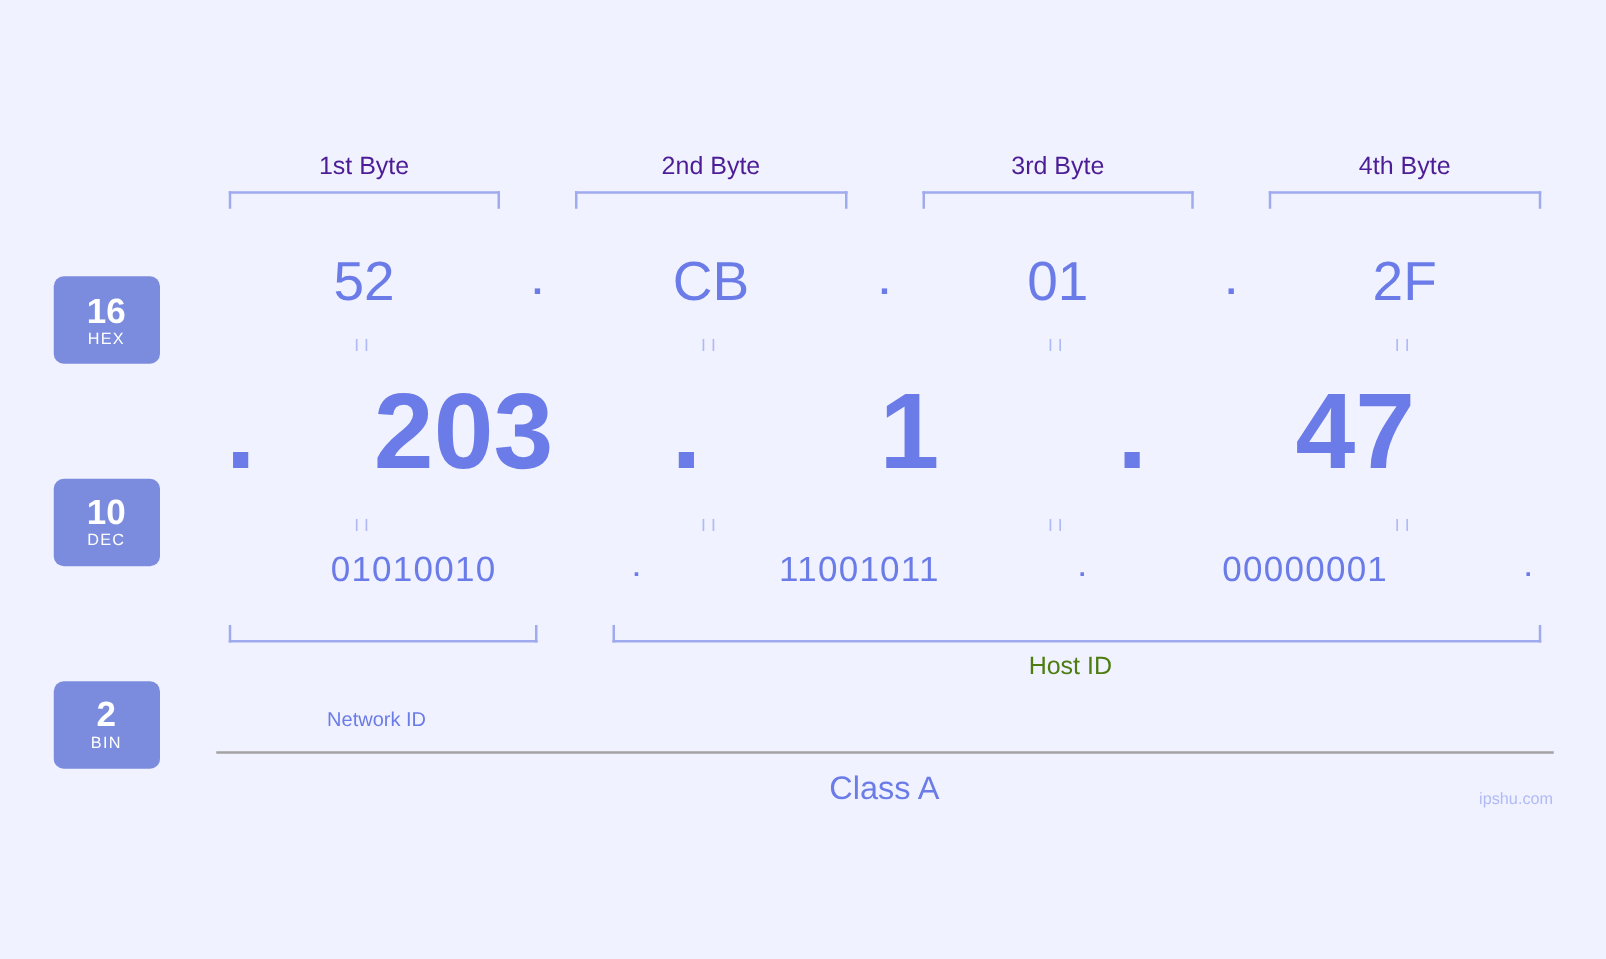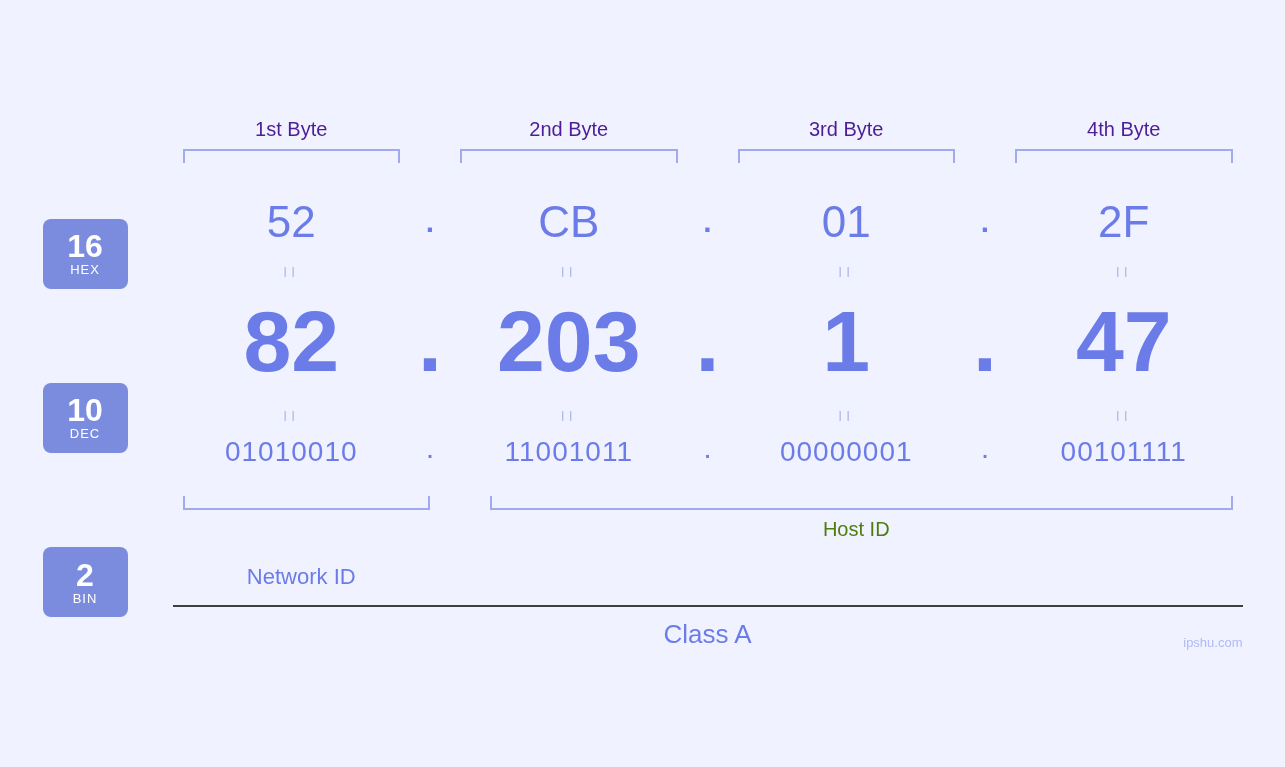--- a/index.html
+++ b/index.html
@@ -77,21 +77,21 @@
       background-color: #7b8cde;
       border-radius: 8px;
       display: flex;
       flex-direction: column;
       align-items: center;
       justify-content: center;
       color: white;
     }
 
     .base-number {
-      font-size: 32px;
+      font-size: 28px;
       font-weight: 600;
       line-height: 1;
     }
 
     .base-label {
       font-size: 13px;
       font-weight: 500;
       letter-spacing: 1px;
     }
 
@@ -168,21 +168,21 @@
     }
 
     
     .bottom-section {
       margin-top: 10px;
     }
 
     
     .class-row {
       margin-top: 15px;
-      border-top: 2px solid #404040;
+      border-top: 2px solid #a3a3a3;
       padding-top: 12px;
       text-align: center;
     }
 
     .class-label {
       color: #6b7ce8;
       font-size: 26px;
       font-weight: 500;
     }
 
@@ -265,21 +265,20 @@
         <div class="eq-cell">II</div>
         <div class="eq-dot"></div>
         <div class="eq-cell">II</div>
         <div class="eq-dot"></div>
         <div class="eq-cell">II</div>
         <div class="eq-dot"></div>
         <div class="eq-cell">II</div>
       </div>
 
       <div class="repr-row dec-row">
-        <div class="byte-val dec-val">82</div>
         <div class="dot dec-dot">.</div>
         <div class="byte-val dec-val">203</div>
         <div class="dot dec-dot">.</div>
         <div class="byte-val dec-val">1</div>
         <div class="dot dec-dot">.</div>
         <div class="byte-val dec-val">47</div>
       </div>
 
       <div class="equals-row">
         <div class="eq-cell">II</div>
@@ -291,35 +290,34 @@
         <div class="eq-cell">II</div>
       </div>
 
       <div class="repr-row bin-row">
         <div class="byte-val bin-val">01010010</div>
         <div class="dot bin-dot">.</div>
         <div class="byte-val bin-val">11001011</div>
         <div class="dot bin-dot">.</div>
         <div class="byte-val bin-val">00000001</div>
         <div class="dot bin-dot">.</div>
-        <div class="byte-val bin-val">00101111</div>
       </div>
 
       <div class="bottom-section">
         <div style="display:flex; margin-top:8px;">
           <div style="flex:1; margin:0 10px;">
             <div style="border-bottom:2px solid #a0aaee; border-left:2px solid #a0aaee; border-right:2px solid #a0aaee; height:14px;"></div>
           </div>
           <div class="spacer-col"></div>
           <div style="flex:3; margin:0 10px;">
             <div style="border-bottom:2px solid #a0aaee; border-left:2px solid #a0aaee; border-right:2px solid #a0aaee; height:14px;"></div>
           </div>
         </div>
         <div style="display:flex; margin-top:8px;">
-          <div style="flex:1; text-align:center; color:#6b7ce8; font-size:22px; font-weight:500;margin-top:46px;">Network ID</div>
+          <div style="flex:1; text-align:center; color:#6b7ce8; font-size:16px; font-weight:500;margin-top:46px;">Network ID</div>
           <div class="spacer-col"></div>
           <div style="flex:3; text-align:center; color:#4d7c0f; font-size:20px; font-weight:500;">Host ID</div>
         </div>
       </div>
 
       <div class="class-row">
         <span class="class-label">Class A</span>
       </div>
     </div>
   </div>

